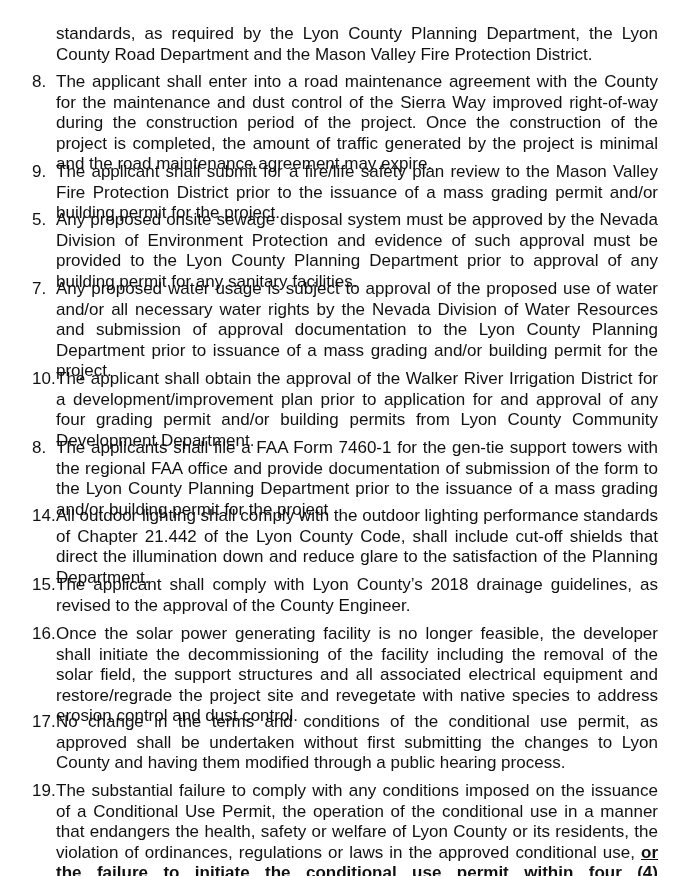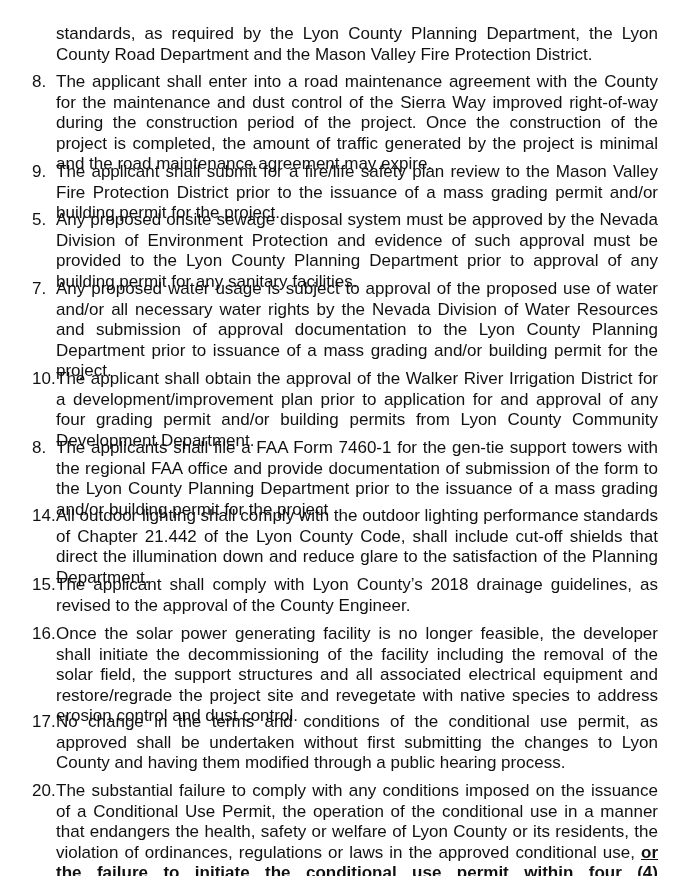--- a/index.html
+++ b/index.html
@@ -56,16 +56,16 @@
   </div>
   <div class="item" style="top:624px">
     <span class="num">16.</span>
     <div class="txt">Once the solar power generating facility is no longer feasible, the developer shall initiate the decommissioning of the facility including the removal of the solar field, the support structures and all associated electrical equipment and restore/regrade the project site and revegetate with native species to address erosion control and dust control.</div>
   </div>
   <div class="item" style="top:712px">
     <span class="num">17.</span>
     <div class="txt">No change in the terms and conditions of the conditional use permit, as approved shall be undertaken without first submitting the changes to Lyon County and having them modified through a public hearing process.</div>
   </div>
   <div class="item" style="top:781px">
-    <span class="num">20.</span>
+    <span class="num">19.</span>
     <div class="txt last-line-justify"><span>The substantial failure to comply with any conditions imposed on the issuance of a Conditional Use Permit, the operation of the conditional use in a manner that endangers the health, safety or welfare of Lyon County or its residents, the violation of ordinances, regulations or laws in the approved conditional use, </span><span class="u">or the failure to initiate the conditional use permit within four (4)</span></div>
   </div>
 </div>
 
 </body></html>

